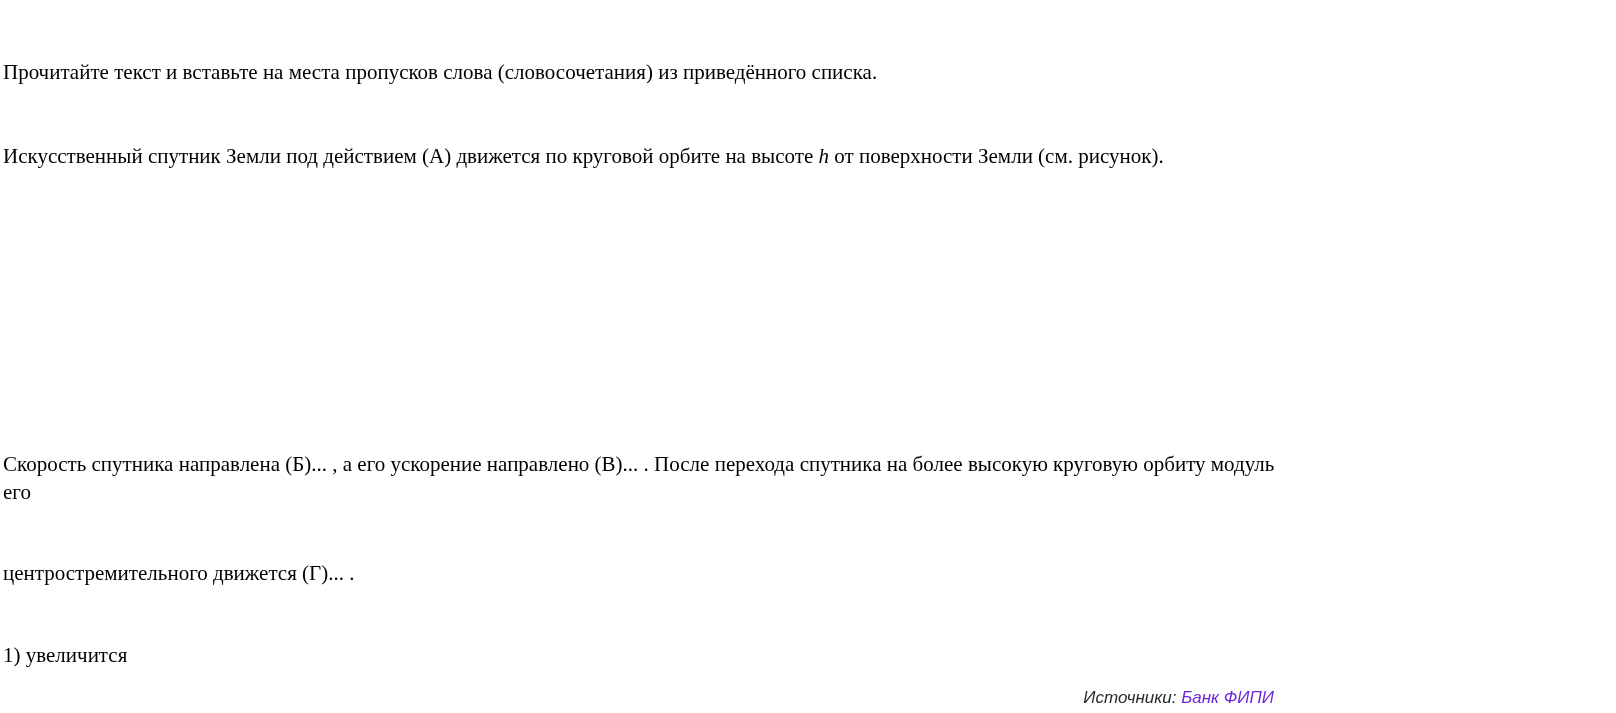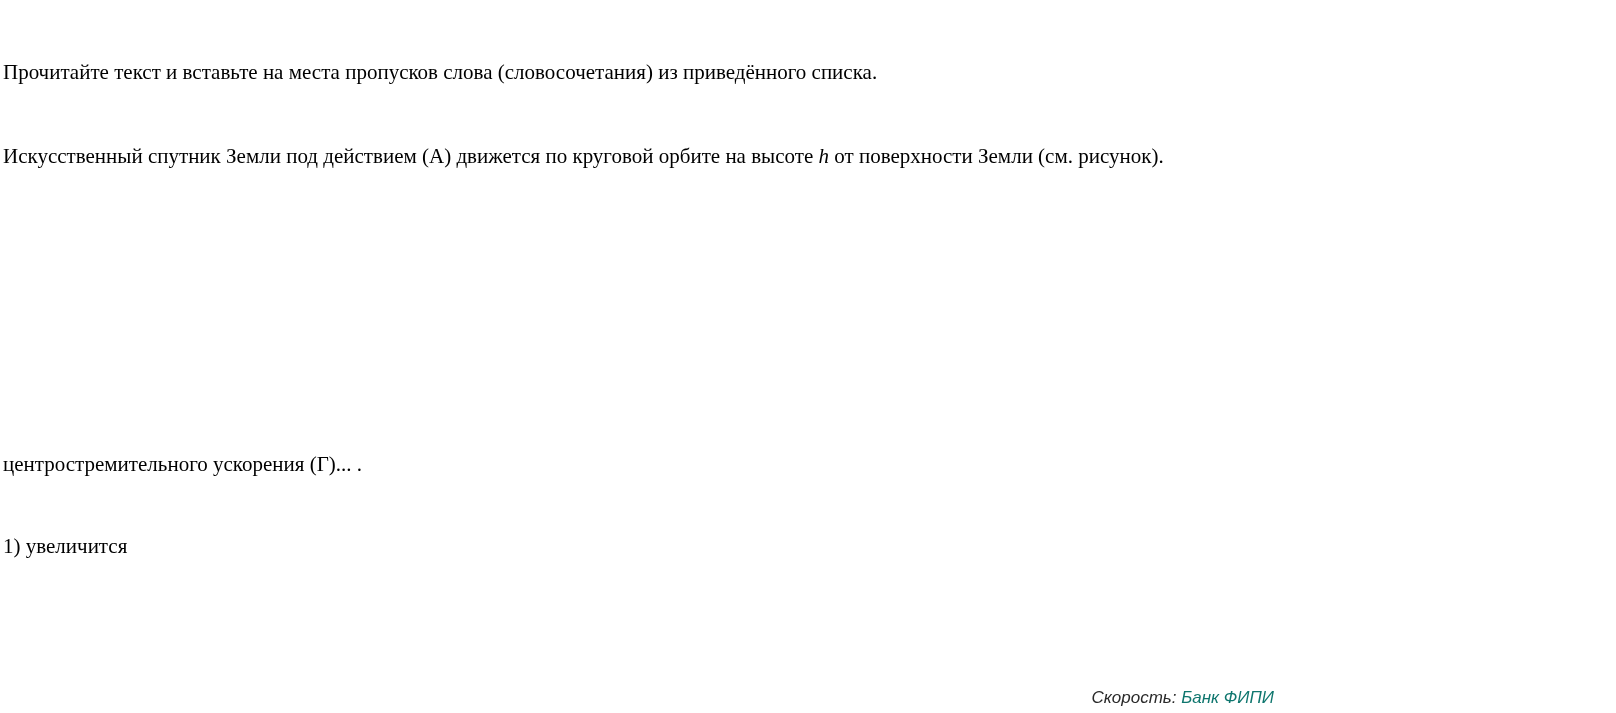--- a/index.html
+++ b/index.html
@@ -39,42 +39,43 @@
   #footer-note {
     position: absolute;
     top: 688px;
     right: 6px;
     font-family: "Liberation Sans", "DejaVu Sans", sans-serif;
     font-style: italic;
     font-size: 17px;
     color: #2a2a2a;
     white-space: nowrap;
   }
-  #footer-note .src-name { color: #0f766e; }
+  #footer-note .src-name { color: #6d28d9; }
 </style>
 </head>
 <body>
 
 <div class="page">
 
   <div class="text-block" id="intro-block">
     <div>Прочитайте текст и вставьте на места пропусков слова (словосочетания) из приведённого списка.</div>
     <div><span>Искусственный спутник Земли под действием (А) движется по круговой орбите на высоте </span><span class="mathvar">h</span><span> от поверхности Земли (см. рисунок).</span></div>
   </div>
 
 
   <div class="text-block" id="body-block">
-    <div>центростремительного ускорения (Г)... .</div>
+    <div>Скорость спутника направлена (Б)... , а его ускорение направлено (В)... . После перехода спутника на более высокую круговую орбиту модуль его</div>
+    <div>центростремительного движется (Г)... .</div>
     <div>1) увеличится</div>
     
     
     
     
     
     
   </div>
 
   <div id="footer-note">
-    <span>Скорость:</span>
+    <span>Источники:</span>
     <span class="src-name">Банк ФИПИ</span>
   </div>
 
 </div>
 
 </body></html>

